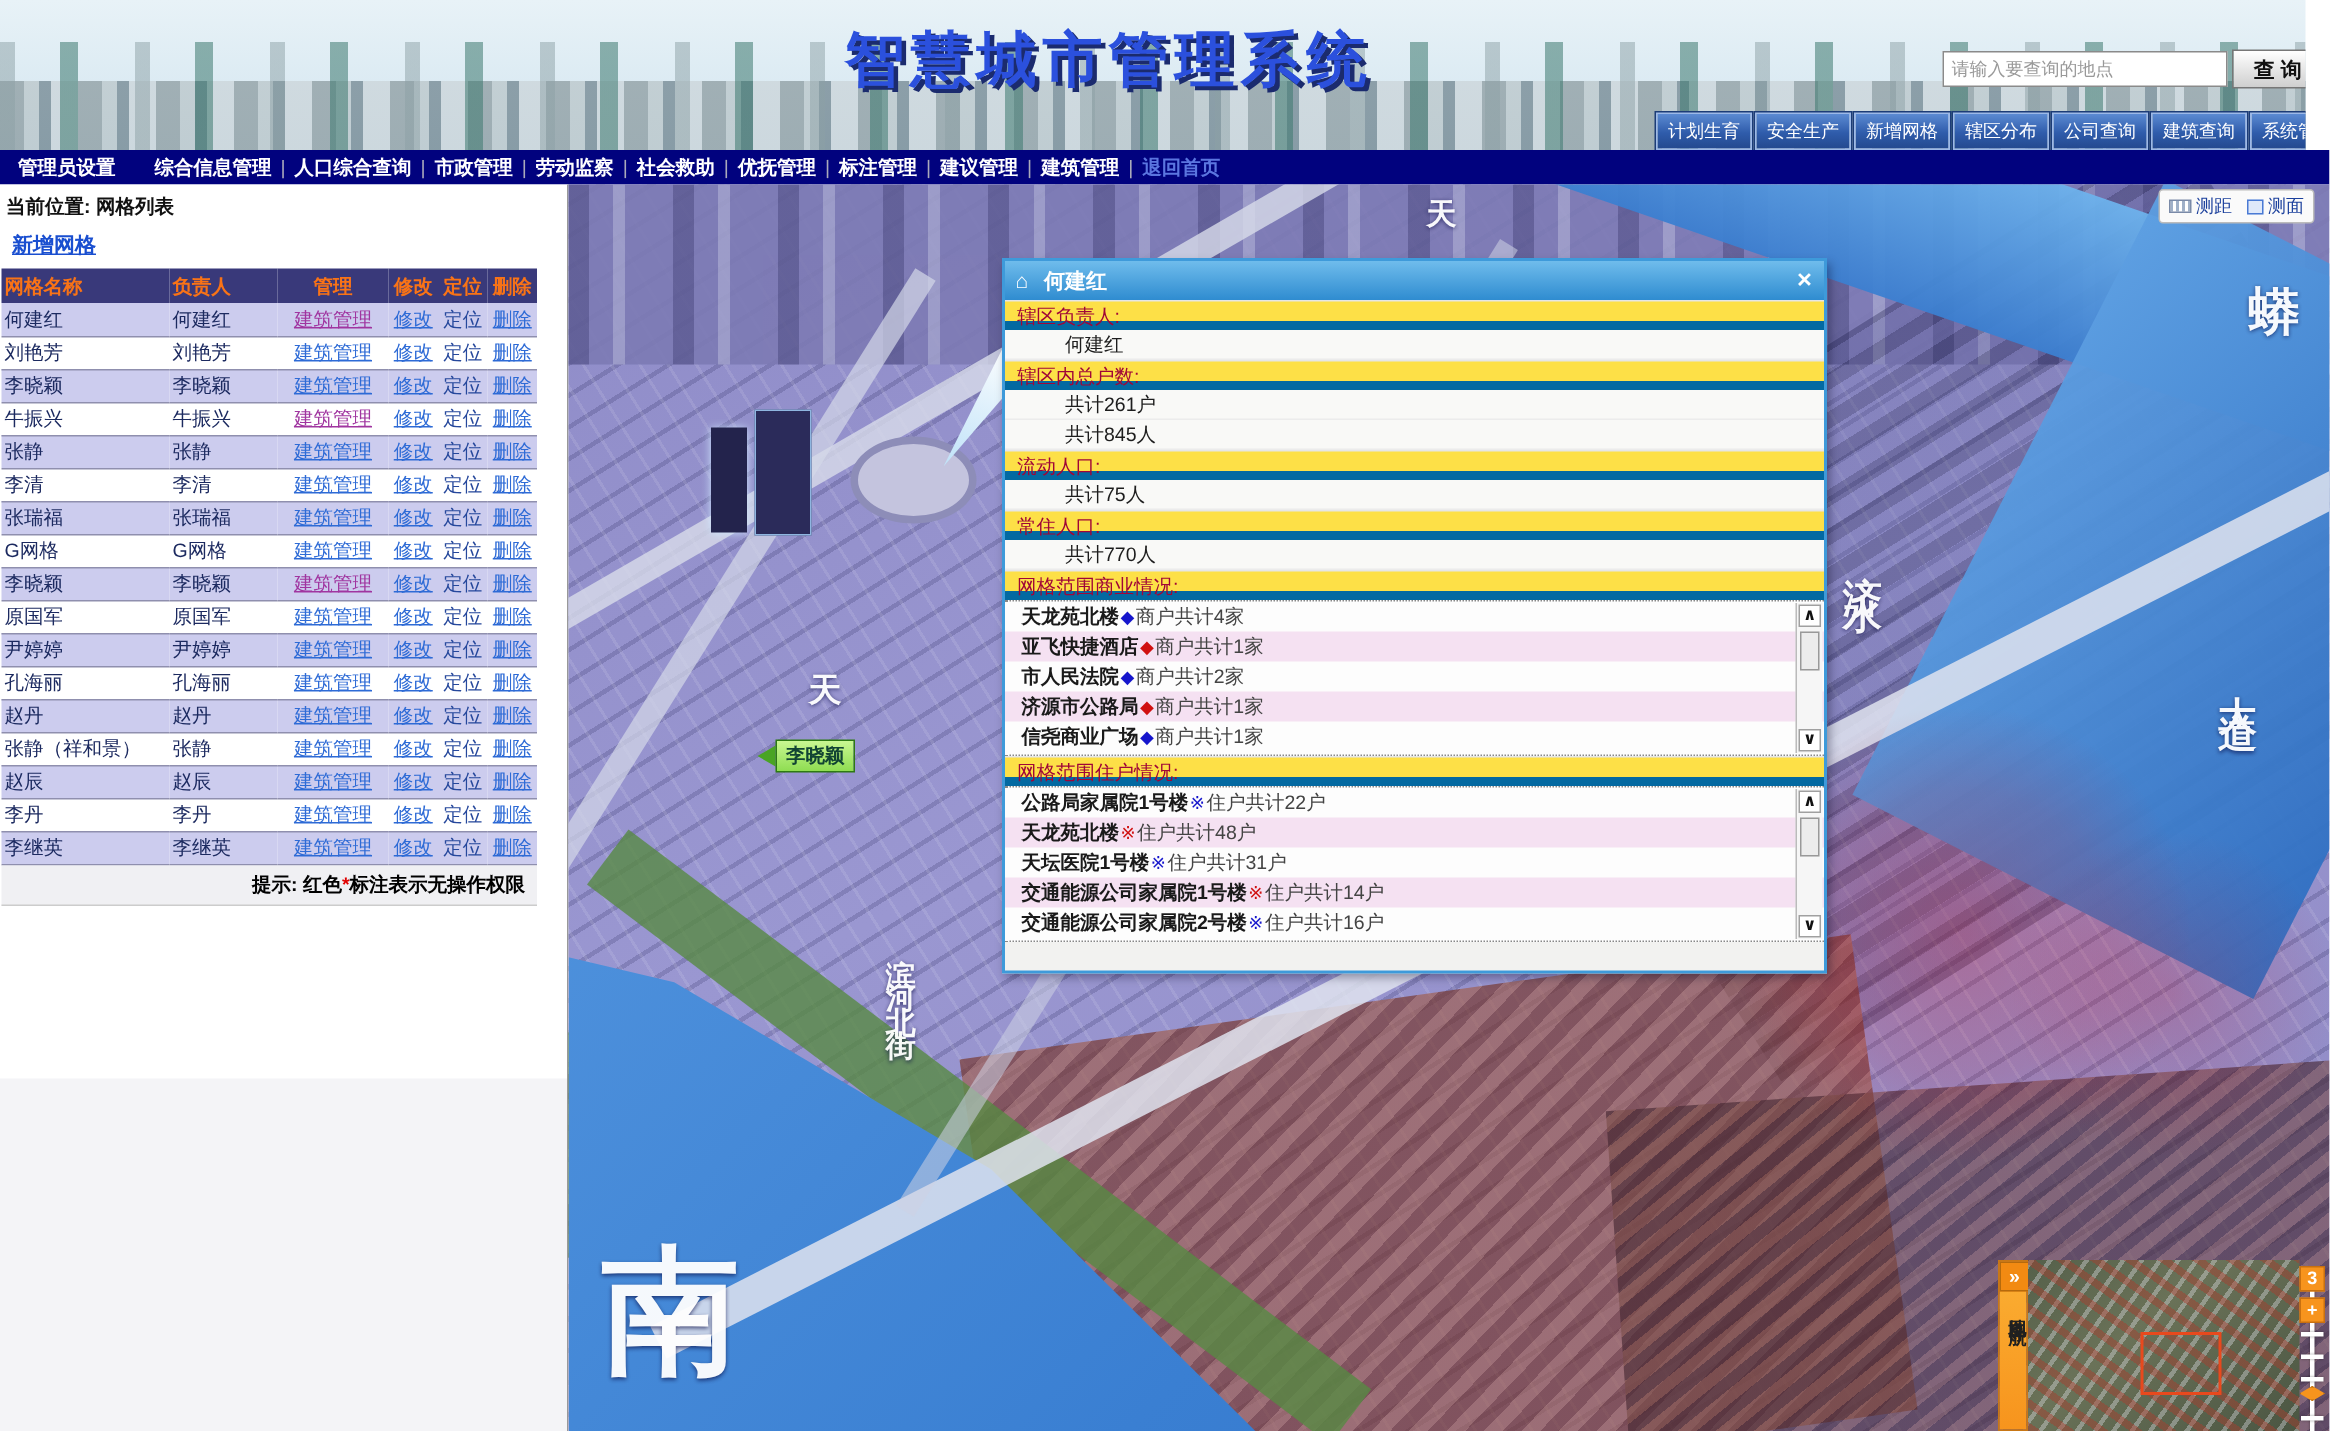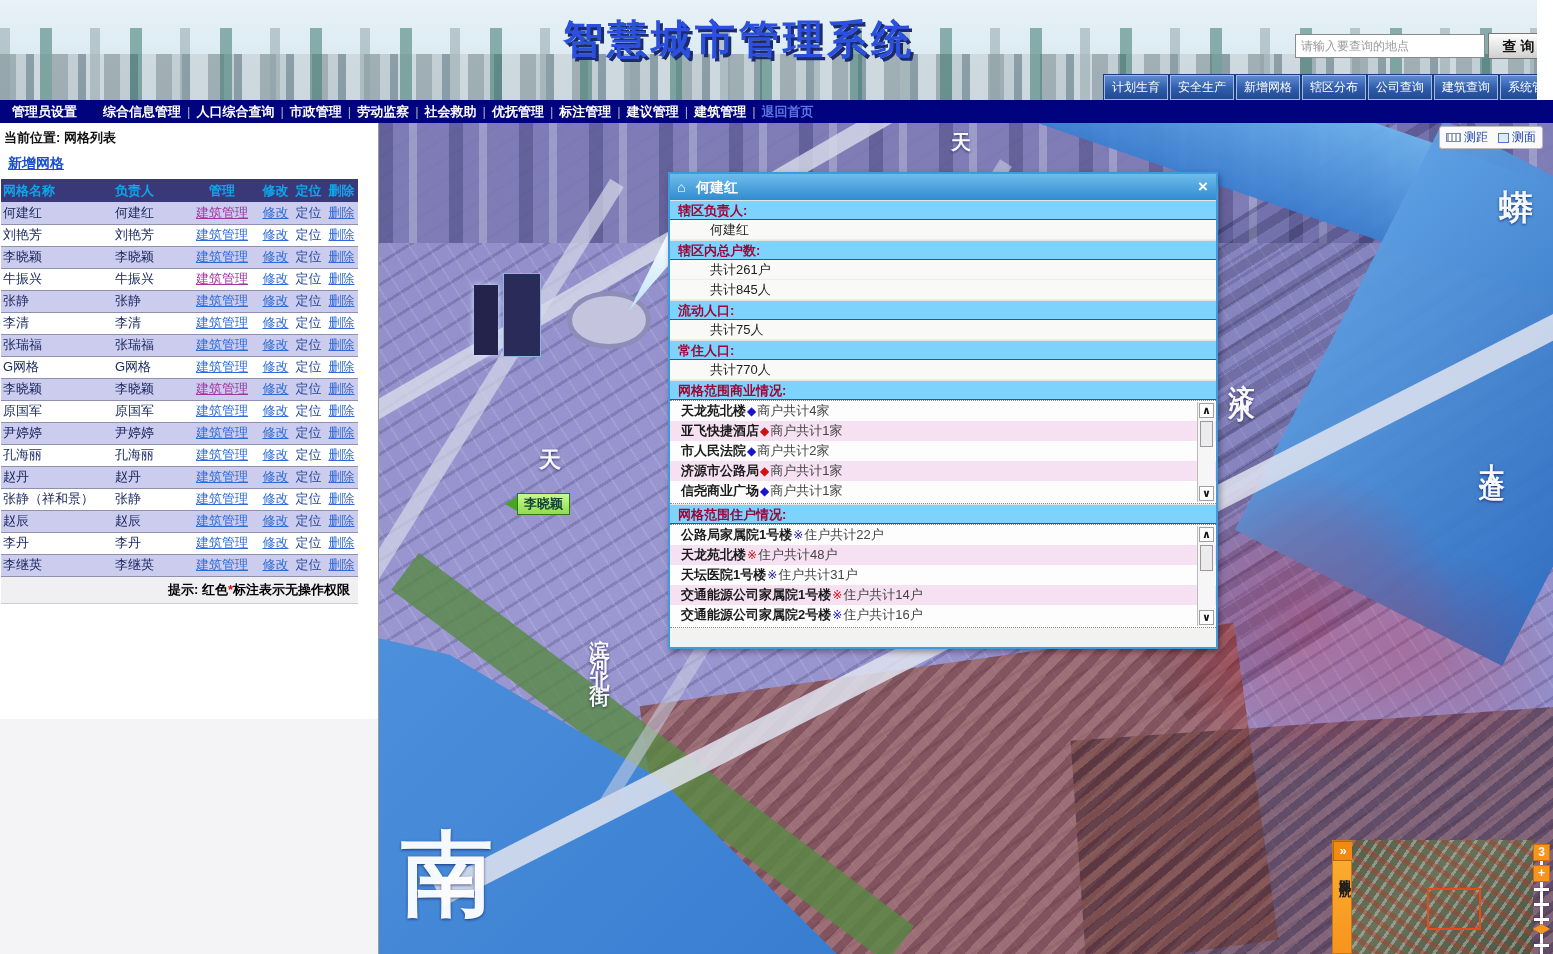--- a/index.html
+++ b/index.html
@@ -37,21 +37,21 @@
   .nav-item { padding:0 6px; cursor:pointer; }
   .nav-first { margin-right:14px; }
   .nav-sep { color:#aab; font-weight:normal; }
   .nav-home { color:#5b76e0; }
 
   
   .sidebar { position:absolute; left:0; top:123px; width:379px; height:831px; background:#fff; border-right:1px solid #999; }
   .crumb { padding:6px 0 0 4px; font-size:13px; font-weight:bold; color:#111; }
   .addlink { display:inline-block; margin:8px 0 6px 8px; font-size:14px; color:#1a4fd0; text-decoration:underline; cursor:pointer;font-weight:bold; }
   table.grid { border-collapse:collapse; width:357px; margin-left:1px; font-size:13px; }
-  table.grid th { background:#39397a; color:#0ea5e9; font-weight:bold; height:23px; text-align:left; padding:0 2px; }
+  table.grid th { background:#39397a; color:#f97316; font-weight:bold; height:23px; text-align:left; padding:0 2px; }
   table.grid th.ctr, table.grid td.ctr { text-align:center; }
   table.grid td { height:22px; padding:0 2px; border-bottom:1px solid #8f8fae; color:#1c2a60; white-space:nowrap; }
   table.grid tbody tr:nth-child(odd) { background:#ccccee; }
   table.grid tbody tr:nth-child(even) { background:#ffffff; }
   .c-name { width:112px; } .c-owner { width:72px; } .c-manage { width:74px; }
   .c-sm { width:33px; }
   .lk { color:#2e6bd6; text-decoration:underline; cursor:pointer; }
   .lk.visited { color:#a035a0; }
   .locate { color:#26489c; cursor:pointer; }
   .hint { width:357px; margin-left:1px; background:#f0f0f3; border-bottom:1px solid #ccc; font-size:13px; color:#000;
@@ -129,22 +129,22 @@
   .callout { left:250px; top:104px; width:42px; height:84px; clip-path:polygon(100% 0, 100% 42%, 0 100%);
     background:linear-gradient(200deg,#ffffff,#bfe2f8); }
 
   
   .popup { left:289px; top:49px; width:550px; height:477px; background:#f2f2f0; border:2px solid #3e9ada; box-shadow:2px 3px 6px rgba(0,0,30,.35); }
   .p-title { position:absolute; left:0; top:0; width:100%; height:26px; background:linear-gradient(#6fbcec,#2f8cd0);
     color:#fff; font-size:14px; font-weight:bold; line-height:26px; padding-left:26px; }
   .p-home { position:absolute; left:7px; top:0; font-size:14px; color:#fff; }
   .p-close { position:absolute; right:8px; top:1px; font-size:17px; font-weight:bold; color:#fff; cursor:pointer; line-height:24px; }
   .p-body { position:absolute; left:0; top:26px; right:0; bottom:0; overflow:hidden; font-size:13px; }
-  .p-label { height:20px; line-height:20px; padding-left:8px; background:#7dd3fc; border-top:1px solid #e6e6e6;
-    border-bottom:1px solid #0369a1; color:#a00538; font-weight:bold; }
+  .p-label { height:20px; line-height:20px; padding-left:8px; background:#fde047; border-top:1px solid #e6e6e6;
+    border-bottom:6px solid #0369a1; color:#a00538; font-weight:normal; }
   .p-value { height:20px; line-height:20px; padding-left:40px; background:#f9f9f7; color:#1d1d1d; border-bottom:1px solid #ececec; }
   .plist { position:relative; height:104px; border-top:1px dotted #888; border-bottom:1px dotted #888; background:#fdfdfd; overflow:hidden; }
   .list-row { height:20px; line-height:20px; padding-left:11px; white-space:nowrap; }
   .plist .list-row:nth-child(even) { background:#f5e1f2; }
   .b-name { font-weight:bold; color:#1a1a1a; }
   .mk { font-size:12px; margin:0 1px; }
   .mk-blue { color:#1515cc; } .mk-red { color:#d01010; }
   .b-count { color:#444; }
   .sbar { position:absolute; right:1px; top:1px; bottom:1px; width:18px; background:#f6f6f6; border-left:1px solid #bbb; }
   .s-arrow { position:absolute; left:1px; width:15px; height:15px; background:#fff; border:1px solid #a0a0a0;

